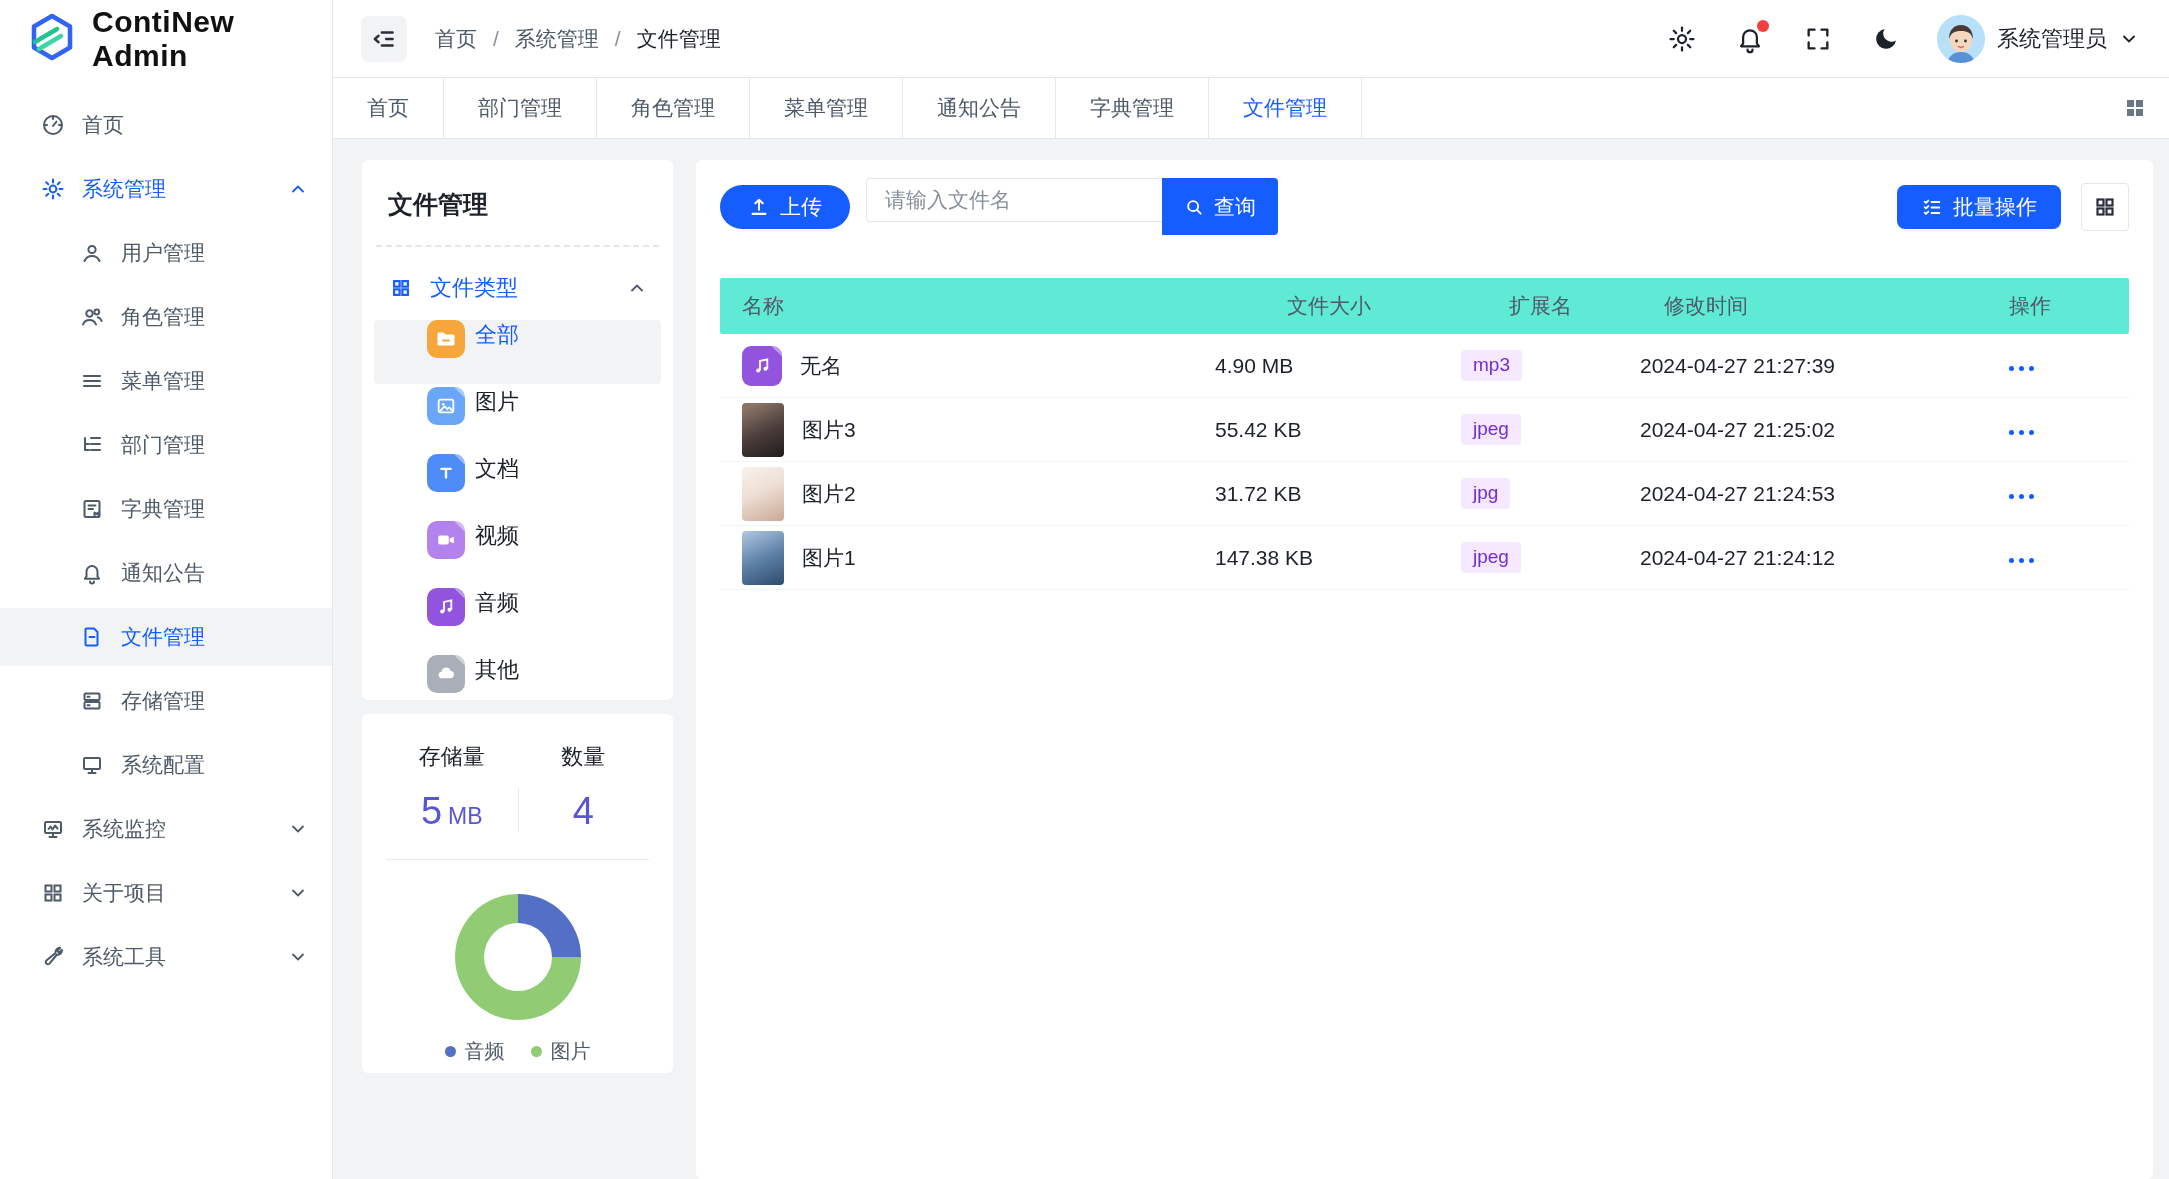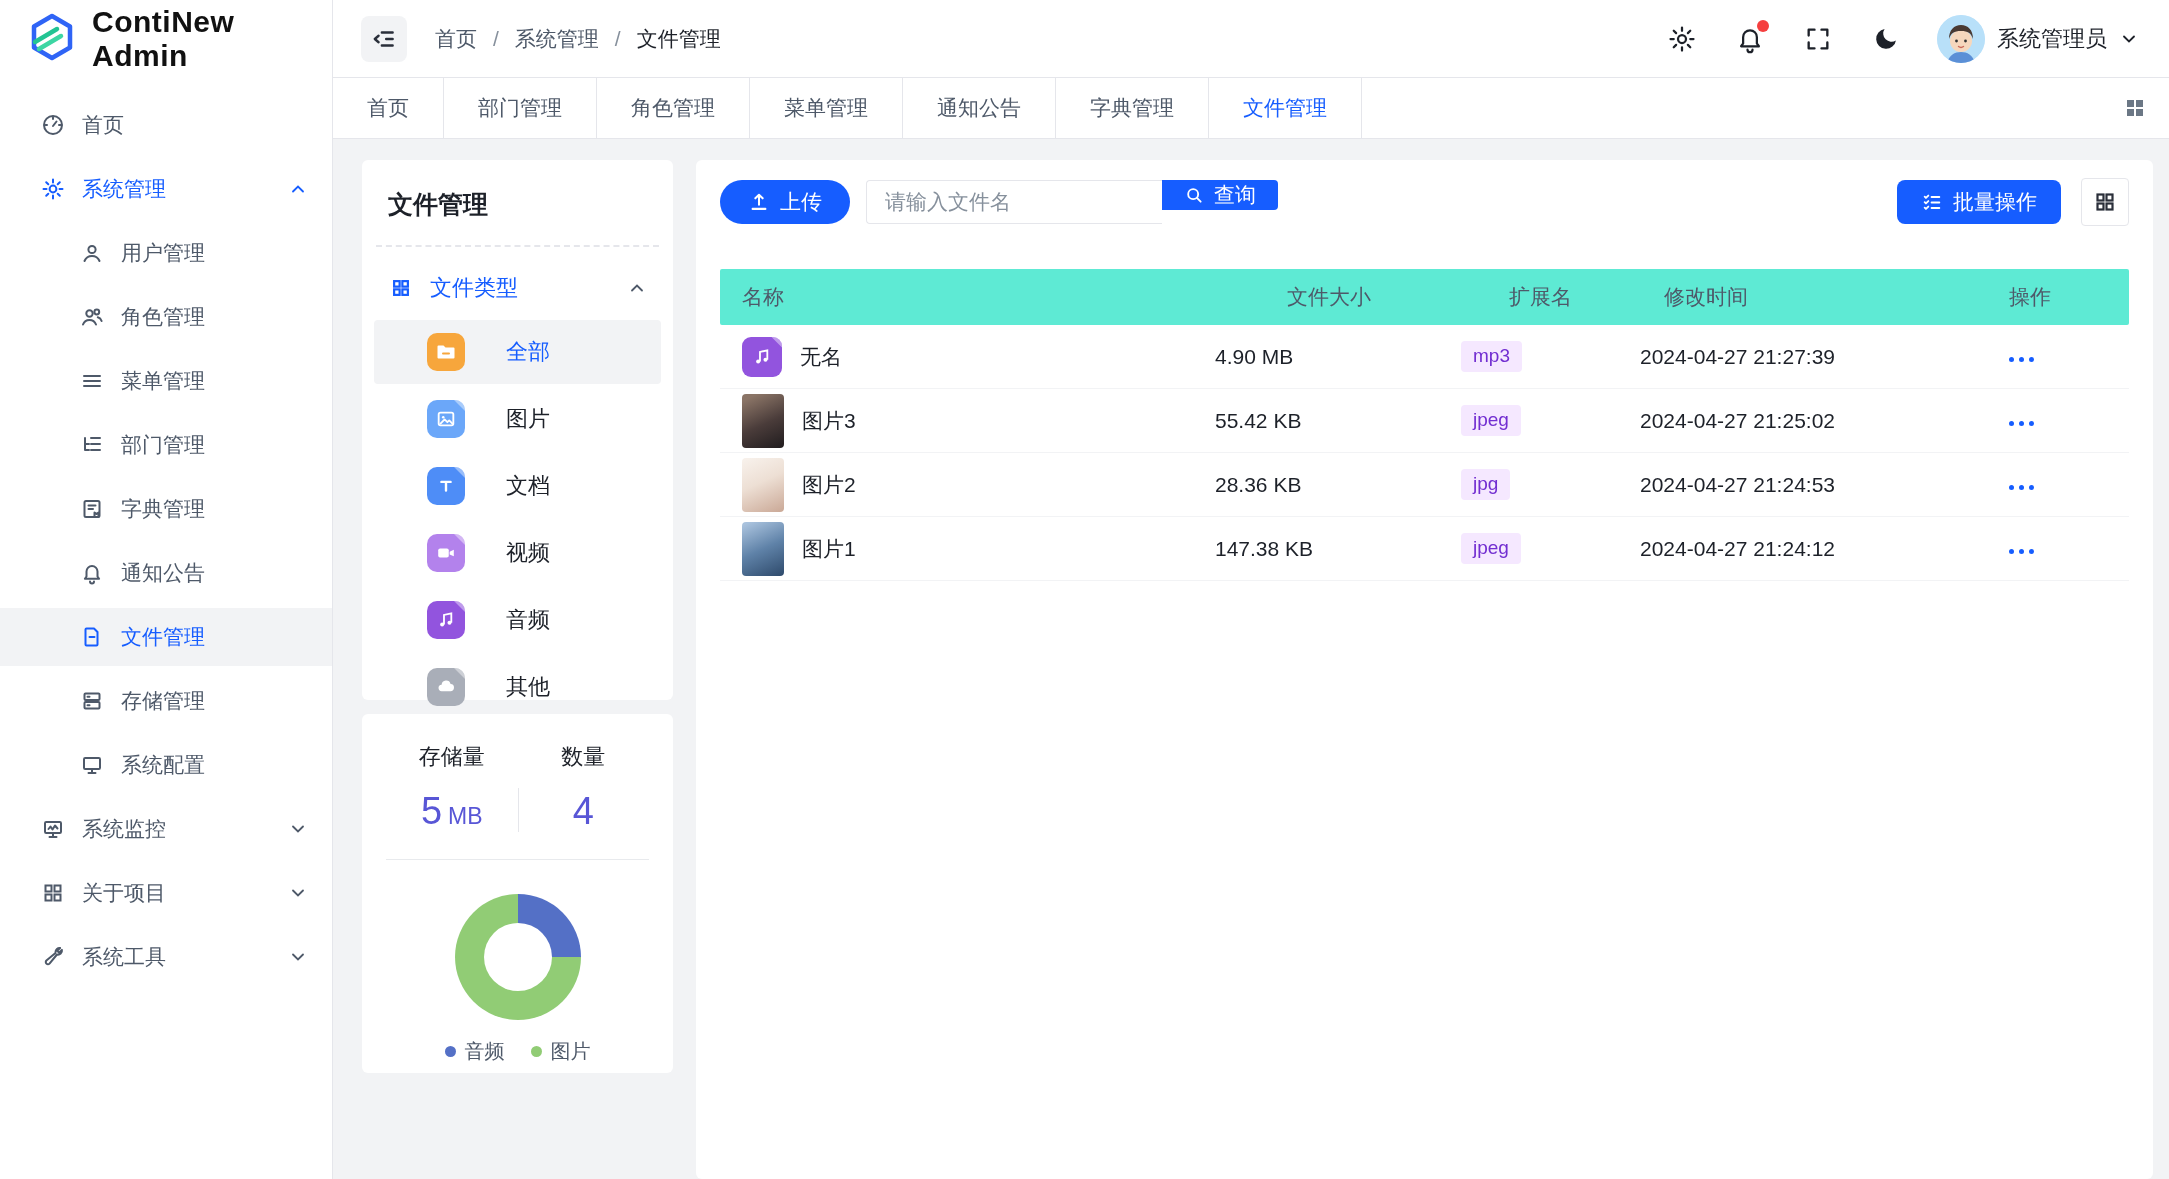--- a/index.html
+++ b/index.html
@@ -55,21 +55,21 @@
   .card{background:#fff; border-radius:6px;}
   .left-col{width:311px; min-width:311px; display:flex; flex-direction:column; gap:14px;}
 
   .file-card{height:540px; padding:24px 12px 10px 12px;}
   .file-card .card-title{font-size:25px; font-weight:600; color:var(--text1); padding:4px 14px 0 14px;}
   .dashed{border-bottom:2px dashed #e5e6eb; margin:24px 2px 18px 2px;}
   .group-row{display:flex; align-items:center; gap:18px; padding:8px 14px 14px 16px; cursor:pointer;justify-content:flex-end;}
   .group-row .gi{color:var(--primary); display:flex;}
   .group-row .gl{flex:1; font-size:22px; color:var(--primary);}
   .group-row .chev{color:var(--text2); display:flex;}
-  .type-item{height:64px; margin:3px 0; border-radius:4px; display:flex; align-items:center; gap:41px; padding:0 14px 0 53px; cursor:pointer;}
+  .type-item{height:64px; margin:3px 0; border-radius:4px; display:flex; align-items:flex-start; gap:10px; padding:0 14px 0 53px; cursor:pointer;}
   .type-item.active{background:var(--bg);}
   .type-item .tl{font-size:22px; color:var(--text1);}
   .type-item.active .tl{color:var(--primary);}
   .ficon{width:38px; height:38px; border-radius:10px; position:relative; display:flex; align-items:center; justify-content:center; flex:0 0 auto;}
   .ficon.fold::after{content:""; position:absolute; top:0; right:0; width:11px; height:11px; background:rgba(255,255,255,.42); clip-path:polygon(0 0,100% 0,100% 100%); border-top-right-radius:10px;}
   .c-all{background:#f7a63c;} .c-img{background:#6ba7f9;} .c-doc{background:#4e8df7;}
   .c-vid{background:#b382ec;} .c-aud{background:#9254de;} .c-oth{background:#a9aeb8;}
 
   .stats-card{height:359px; padding:28px 24px 0 24px;}
   .stats-row{display:flex; text-align:center; position:relative;}
@@ -88,21 +88,21 @@
 
   
   .table-card{flex:1; min-width:0; padding:18px 24px 24px 24px; display:flex; flex-direction:column;}
   .toolbar{display:flex; align-items:center;}
   .btn{display:flex; align-items:center; justify-content:center; gap:10px; font-size:21px; cursor:pointer; border:none;}
   .btn-primary{background:var(--primary); color:#fff;}
   .upload-btn{height:44px; padding:0 28px; border-radius:22px;}
   .search-group{display:flex; margin-left:16px;}
   .search-input{width:296px; height:44px; border:1px solid var(--border); border-right:none; border-radius:4px 0 0 4px; padding:0 18px; font-size:21px; color:var(--text1); outline:none; font-family:inherit;}
   .search-input::placeholder{color:#86909c;}
-  .query-btn{height:30px; padding:0 22px; border-radius:0 4px 4px 0;}
+  .query-btn{height:57px; padding:0 22px; border-radius:0 4px 4px 0;}
   .toolbar-right{margin-left:auto; display:flex; align-items:center; gap:20px;}
   .batch-btn{height:44px; padding:0 24px; border-radius:8px;}
   .view-btn{width:48px; height:48px; border:1px solid var(--border); border-radius:4px; background:#fff; display:flex; align-items:center; justify-content:center; color:#2a2f3a; cursor:pointer;}
 
   .ftable{margin-top:43px; width:100%;}
   .t-head{display:flex; align-items:center; height:56px; background:#5eead4; border-radius:2px; font-size:21px; color:var(--text2);}
   .t-row{display:flex; align-items:center; height:64px; border-bottom:1px solid #f2f3f5; font-size:21px;gap:24px;}
   .col-name{flex:1; display:flex; align-items:center; gap:18px; padding-left:22px; min-width:0;}
   .col-size{width:222px;} .col-ext{width:155px;} .col-time{width:345px;} .col-ops{width:120px;}
   .t-head .col-name{padding-left:22px;}
@@ -589,21 +589,21 @@
                   <i></i>
                   <i></i>
                 </span></div>
           </div>
 
           <div class="t-row">
             <div class="col-name">
               <span class="thumb t2"></span>
               <span class="fname">图片2</span>
             </div>
-            <div class="col-size">28.36 KB</div>
+            <div class="col-size">31.72 KB</div>
             <div class="col-ext"><span class="badge">jpg</span></div>
             <div class="col-time">2024-04-27 21:24:53</div>
             <div class="col-ops"><span class="dots">
                   <i></i>
                   <i></i>
                   <i></i>
                 </span></div>
           </div>
 
           <div class="t-row">

